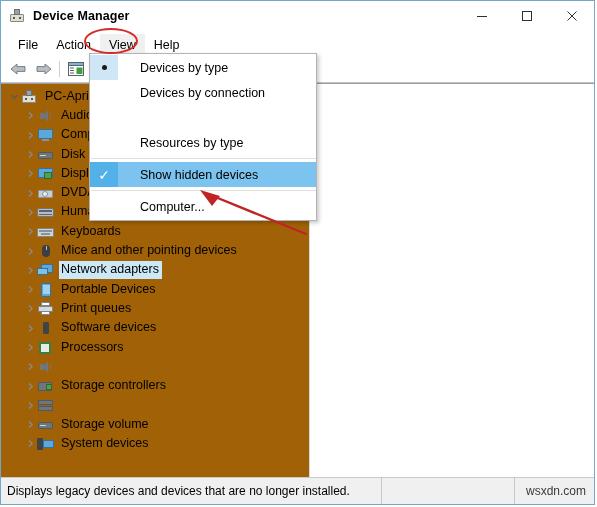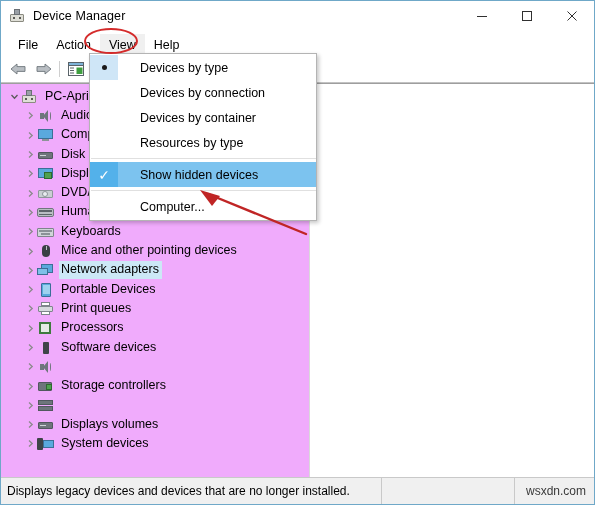--- a/index.html
+++ b/index.html
@@ -30,20 +30,21 @@
   }
 
   
   .titlebar {
     height: 29px;
     min-height: 29px;
     background: #ffffff;
     display: flex;
     align-items: center;
     position: relative;
+    font-weight: bold;
   }
   .title-icon {
     width: 16px; height: 16px;
     margin-left: 8px;
     margin-right: 8px;
     position: relative;
     flex: 0 0 auto;
   }
   .title-icon .ti-body {
     position: absolute;
@@ -155,21 +156,21 @@
   
   .body-area {
     flex: 1 1 auto;
     display: flex;
     position: relative;
     background: #ffffff;
     border-top: 1px solid #9e9e9e;
   }
   .tree-pane {
     width: 308px;
-    background: #f0abfc;
+    background: #a16207;
     overflow: hidden;
     position: relative;
     padding-top: 3px;
   }
   .pane-split {
     width: 1px;
     background: #d9d9d9;
   }
   .right-pane {
     flex: 1 1 auto;
@@ -600,35 +601,35 @@
         <span class="lbl">Print queues</span>
       </div>
 
       <div class="trow lvl1">
         <span class="chev">
             <svg width="9" height="9" viewBox="0 0 9 9">
               <polyline points="3,1.5 6.2,4.5 3,7.5" fill="none" stroke="#8a8a8a" stroke-width="1.3"></polyline>
             </svg>
           </span>
         <span class="ico">
+            <span class="ic ic-sw"></span>
+          </span>
+        <span class="lbl">Software devices</span>
+      </div>
+
+      <div class="trow lvl1">
+        <span class="chev">
+            <svg width="9" height="9" viewBox="0 0 9 9">
+              <polyline points="3,1.5 6.2,4.5 3,7.5" fill="none" stroke="#8a8a8a" stroke-width="1.3"></polyline>
+            </svg>
+          </span>
+        <span class="ico">
             <span class="ic ic-cpu"></span>
           </span>
         <span class="lbl">Processors</span>
-      </div>
-
-      <div class="trow lvl1">
-        <span class="chev">
-            <svg width="9" height="9" viewBox="0 0 9 9">
-              <polyline points="3,1.5 6.2,4.5 3,7.5" fill="none" stroke="#8a8a8a" stroke-width="1.3"></polyline>
-            </svg>
-          </span>
-        <span class="ico">
-            <span class="ic ic-sw"></span>
-          </span>
-        <span class="lbl">Software devices</span>
       </div>
 
       <div class="trow lvl1">
         <span class="chev">
             <svg width="9" height="9" viewBox="0 0 9 9">
               <polyline points="3,1.5 6.2,4.5 3,7.5" fill="none" stroke="#8a8a8a" stroke-width="1.3"></polyline>
             </svg>
           </span>
         <span class="ico">
             <span class="ic ic-spk-b"></span>
@@ -665,21 +666,21 @@
       <div class="trow lvl1">
         <span class="chev">
             <svg width="9" height="9" viewBox="0 0 9 9">
               <polyline points="3,1.5 6.2,4.5 3,7.5" fill="none" stroke="#8a8a8a" stroke-width="1.3"></polyline>
             </svg>
           </span>
         <span class="ico">
             <span class="ic ic-disk"></span>
             <span class="ic ic-disk2"></span>
           </span>
-        <span class="lbl">Displays volumes</span>
+        <span class="lbl">Storage volume</span>
       </div>
 
       <div class="trow lvl1">
         <span class="chev">
             <svg width="9" height="9" viewBox="0 0 9 9">
               <polyline points="3,1.5 6.2,4.5 3,7.5" fill="none" stroke="#8a8a8a" stroke-width="1.3"></polyline>
             </svg>
           </span>
         <span class="ico">
             <span class="ic ic-sys-b"></span>
@@ -708,21 +709,20 @@
         <span class="radio-dot"></span>
       </span>
     <span class="mlabel">Devices by type</span>
   </div>
   <div class="mrow">
     <span class="gutter"></span>
     <span class="mlabel">Devices by connection</span>
   </div>
   <div class="mrow">
     <span class="gutter"></span>
-    <span class="mlabel">Devices by container</span>
   </div>
   <div class="mrow">
     <span class="gutter"></span>
     <span class="mlabel">Resources by type</span>
   </div>
 
   <div class="msep"></div>
 
   <div class="mrow checked-row">
     <span class="gutter">

